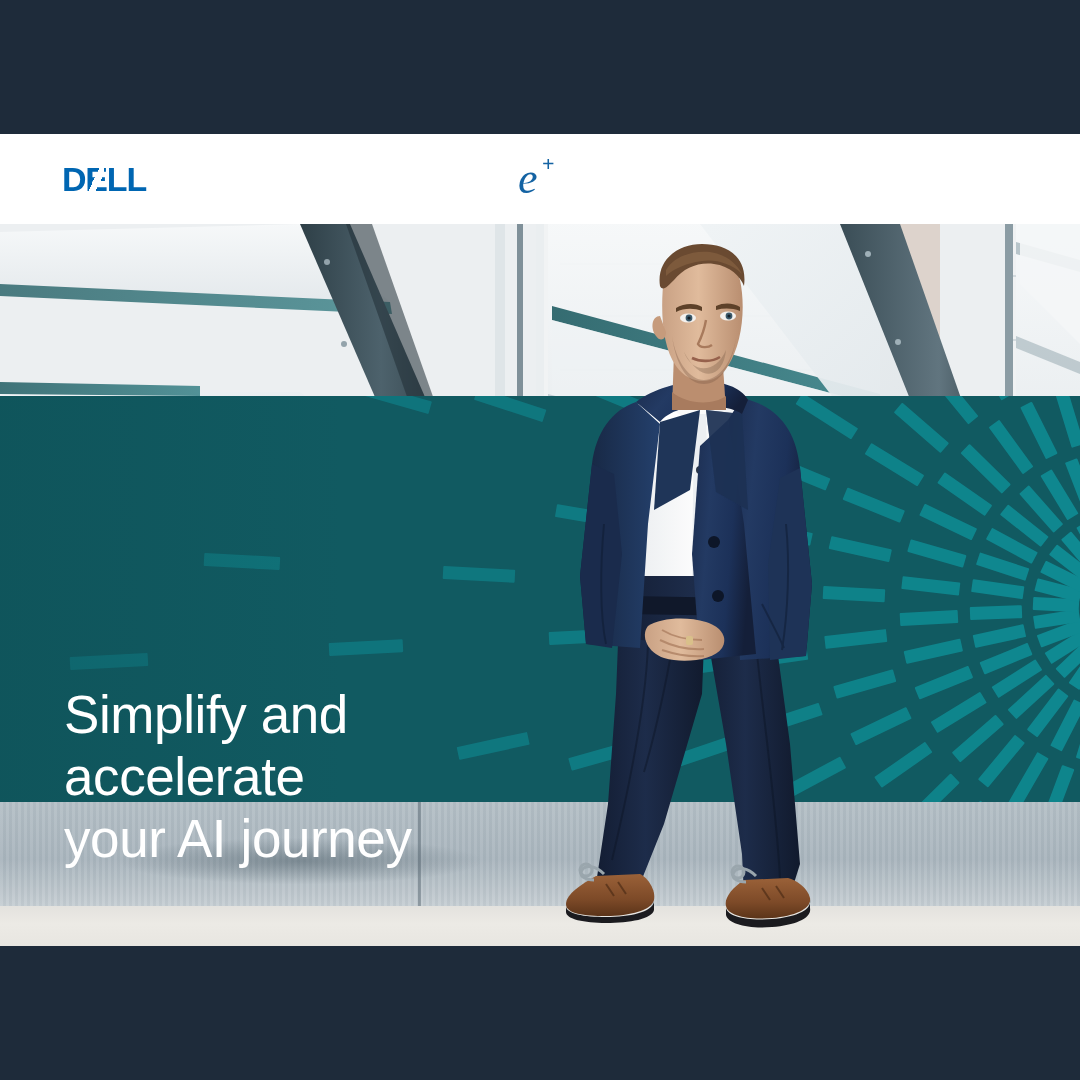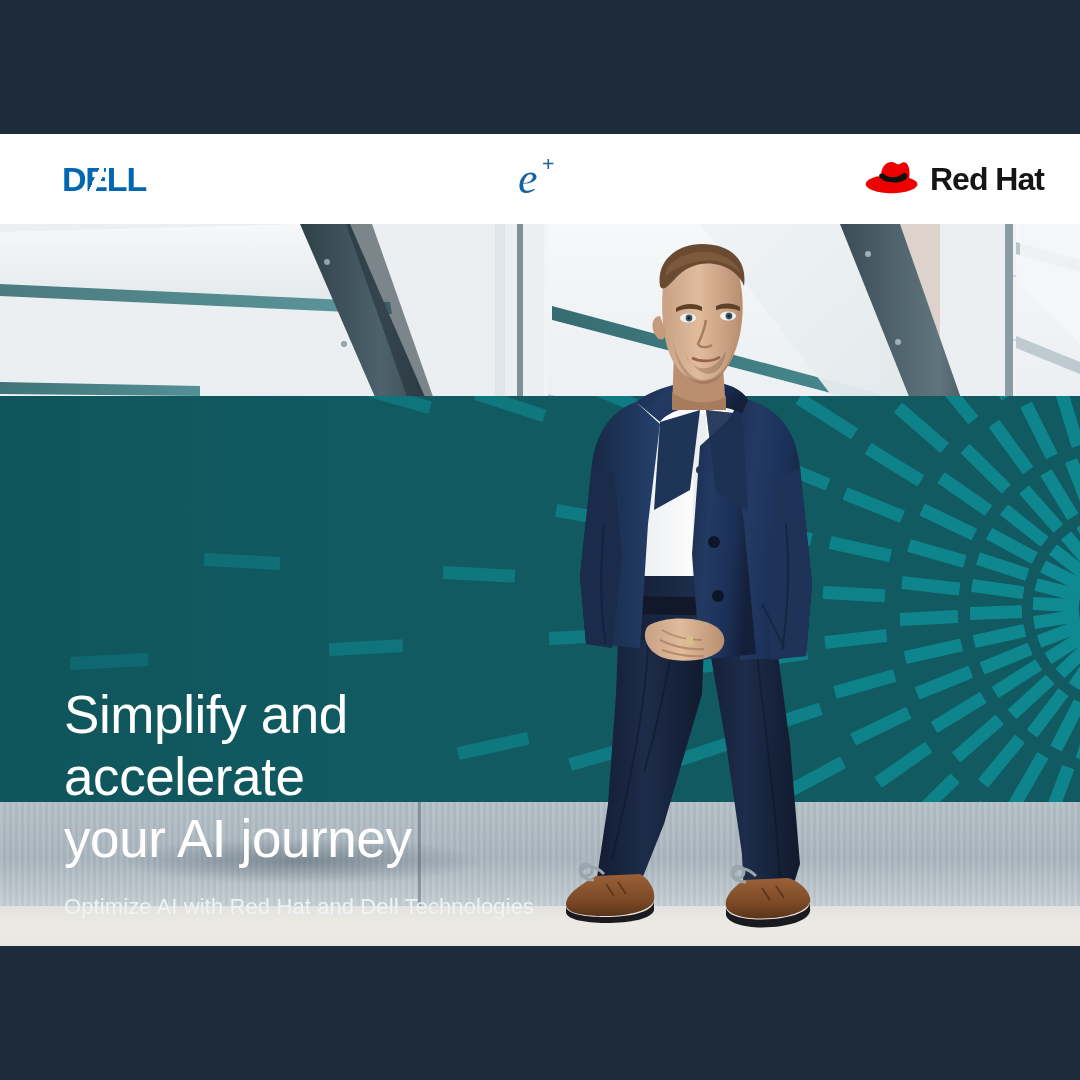--- a/index.html
+++ b/index.html
@@ -184,31 +184,20 @@
       </div>
     </div>
 
     <div class="logo-slot logo-eplus">
       <span class="eplus">
         <span>e</span>
         <span class="plus">+</span>
       </span>
     </div>
 
-    <div class="logo-slot logo-redhat">
-      <div class="redhat">
-        <span>
-          <svg width="56" height="42" viewBox="0 0 56 42" aria-hidden="true">
-            <path d="M13.5 21.5C12 16 15 7.5 21.5 6.2c4.6-.9 6.6 2.2 8.8 2.2 2.4 0 3.6-2.6 6.1-2.1 3.9.8 5.2 6.6 5.2 11.2 0 1.6-.2 3.1-.5 4.4 4.9 1.5 8.4 3.6 8.4 6.2 0 5.1-11.6 9.2-25.9 9.2S-2.3 33.2-2.3 28.1c0-3.3 4.8-6.2 12.1-7.9z" fill="#ee0000" transform="translate(4,0)"></path>
-            <path d="M13 22.3c1.9 2.4 6.9 4.2 12.8 4.2 6.4 0 11.7-2 13.3-4.8.6-1 .7-2 .3-2.9-.8-1.7-3.1-2-4.9-1.1-.4.2-.8.5-1.2.8-2.1 1.6-5.1 2.7-8.4 2.7-3.4 0-6.4-1-8.5-2.7-1.7-1.3-3.9-1.3-4.9.1-.6.9-.5 2.2.5 3.7z" fill="#0f0f0f" transform="translate(4,0)"></path>
-          </svg>
-        </span>
-        <span class="redhat-text">Red Hat</span>
-      </div>
-    </div>
   </div>
 
   <div class="photo">
 
     <div class="sky"></div>
 
     <div class="facade">
       <svg width="1080" height="722" viewBox="0 0 1080 722" style="position:absolute;left:0;top:0;" aria-hidden="true">
         <defs>
           <linearGradient id="gGlass" x1="0" y1="0" x2="0" y2="1">
@@ -535,17 +524,16 @@
         <path d="M672,112 C676,138 690,156 704,156 C718,156 732,140 736,114
                  C732,142 720,160 704,160 C688,160 676,142 672,112 Z" fill="#7a5a44" opacity=".35"></path>
         <path d="M684,128 C692,150 716,150 726,126 C724,152 702,162 684,128 Z" fill="#6b4f3b" opacity=".3"></path>
       </svg>
     </div>
 
     <div class="copy">
       <div class="headline">Simplify and
 accelerate
 your AI journey</div>
-      <div class="subhead">Optimize AI with Red Hat and Dell Technologies</div>
     </div>
 
   </div>
 </div>
 
 </body></html>

